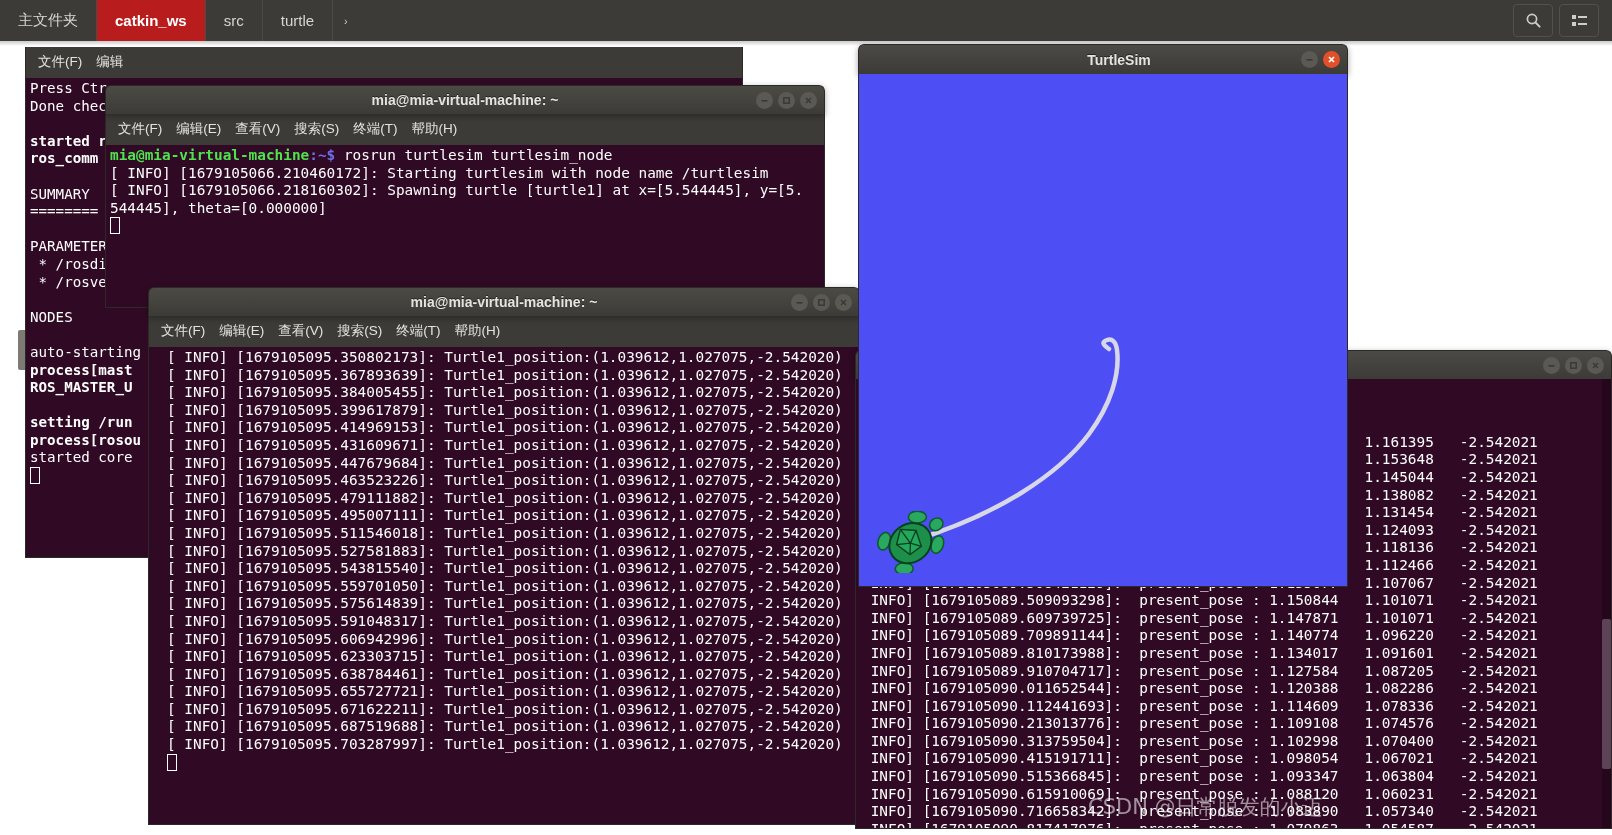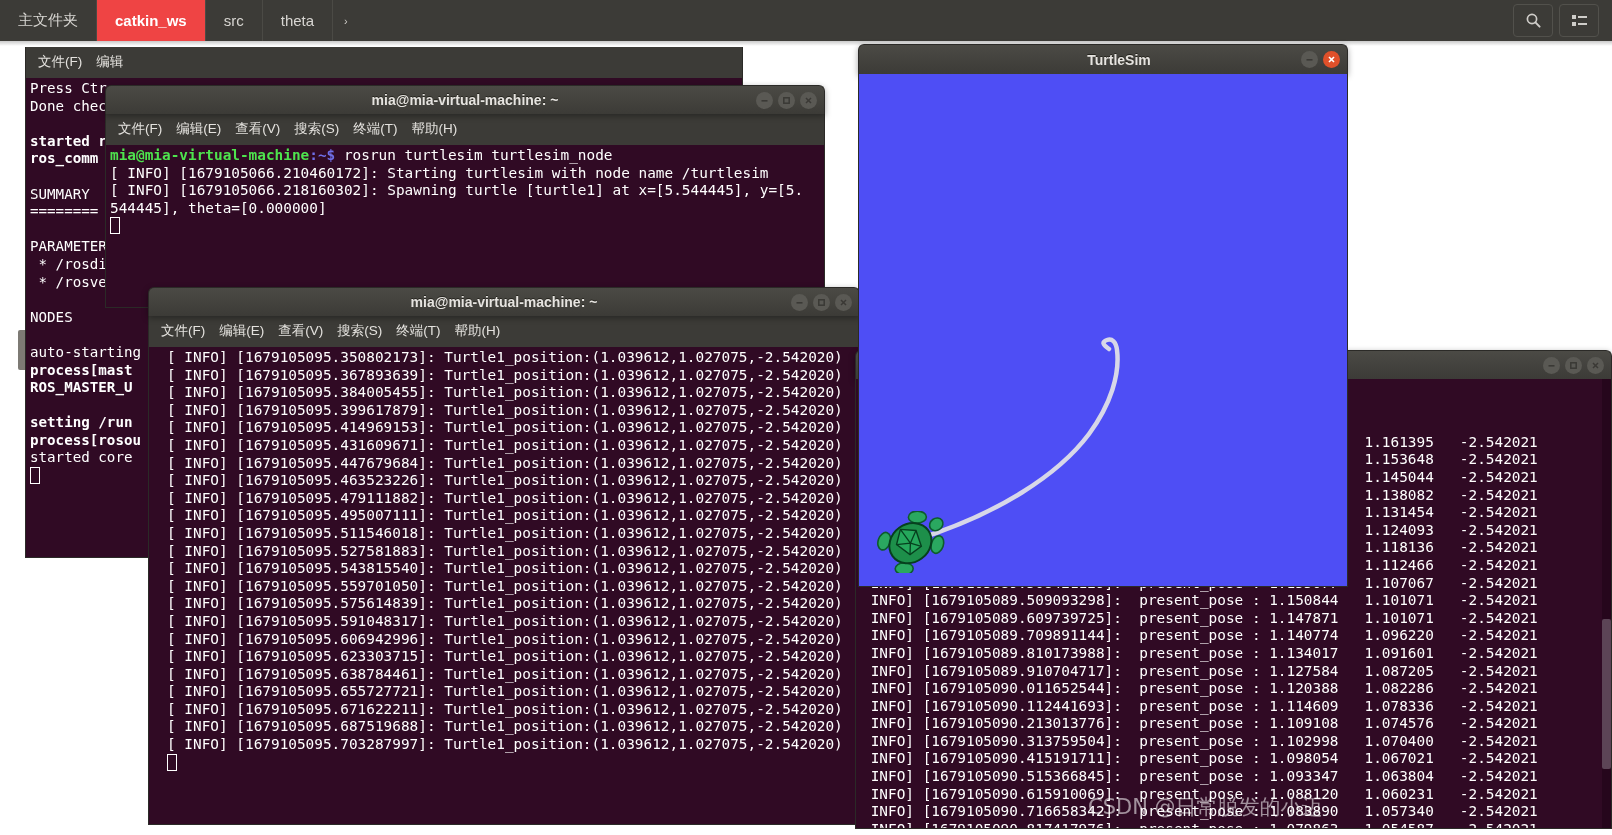--- a/index.html
+++ b/index.html
@@ -15,21 +15,21 @@
     position:absolute;left:0;top:0;width:1612px;height:41px;
     background:#3c3b37;display:flex;align-items:stretch;
   }
   .crumb{
     display:flex;align-items:center;justify-content:center;
     padding:0 18px;color:#d8d6d2;font-size:15px;
     border-right:1px solid #4b4a45;
     white-space:nowrap;
   }
   .crumb.first{border-right:1px solid #4b4a45;}
-  .crumb.active{background:#ef4444;color:#ffffff;font-weight:bold;}
+  .crumb.active{background:#b91c1c;color:#ffffff;font-weight:bold;}
   .crumb.arrow{padding:0 11px;color:#cfcdc9;font-size:11px;border-right:none;}
   #topbar-spacer{flex:1;}
   .topbtn{
     width:38px;margin:4px 3px;border:1px solid #52514c;border-radius:4px;
     display:flex;align-items:center;justify-content:center;
     background:#3c3b37;
   }
   .topbtn svg{display:block;}
   #topbar-right{display:flex;align-items:stretch;padding-right:10px;}
 
@@ -144,21 +144,21 @@
   <div class="crumb first">
       <span>主文件夹</span>
     </div>
   <div class="crumb active">
       <span>catkin_ws</span>
     </div>
   <div class="crumb">
       <span>src</span>
     </div>
   <div class="crumb">
-      <span>theta</span>
+      <span>turtle</span>
     </div>
   <div class="crumb arrow">
       <span>›</span>
     </div>
   <div id="topbar-spacer"></div>
   <div id="topbar-right">
     <div class="topbtn">
       <span>
         <svg width="17" height="17" viewBox="0 0 17 17">
             <circle cx="7" cy="7" r="4.6" fill="none" stroke="#cfcdc9" stroke-width="1.7"></circle>

